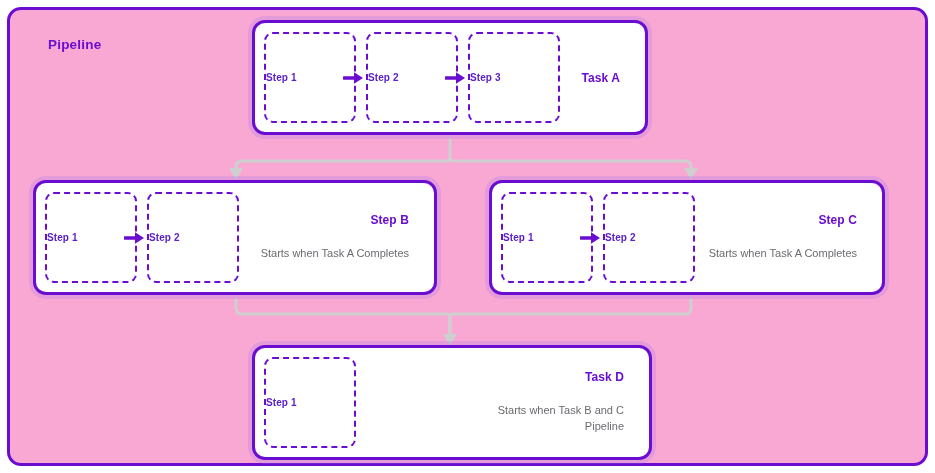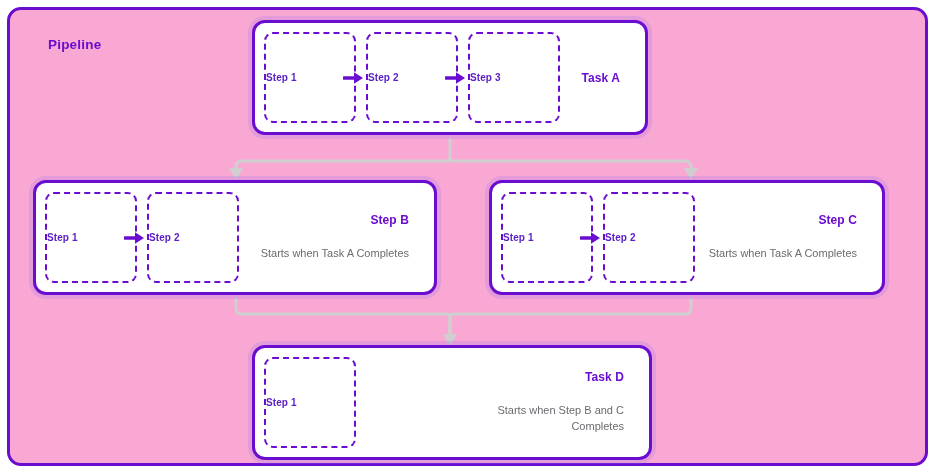--- a/index.html
+++ b/index.html
@@ -212,17 +212,17 @@
   </div>
 
   <div class="task" id="task-d">
     <div class="steps">
       <div class="step">
         <span>Step 1</span>
       </div>
     </div>
     <div class="task-meta">
       <div class="task-title">Task D</div>
-      <div class="task-sub">Starts when Step B and C Completes</div>
+      <div class="task-sub">Starts when Task B and C Pipeline</div>
     </div>
   </div>
 
 </div>
 
 </body></html>

